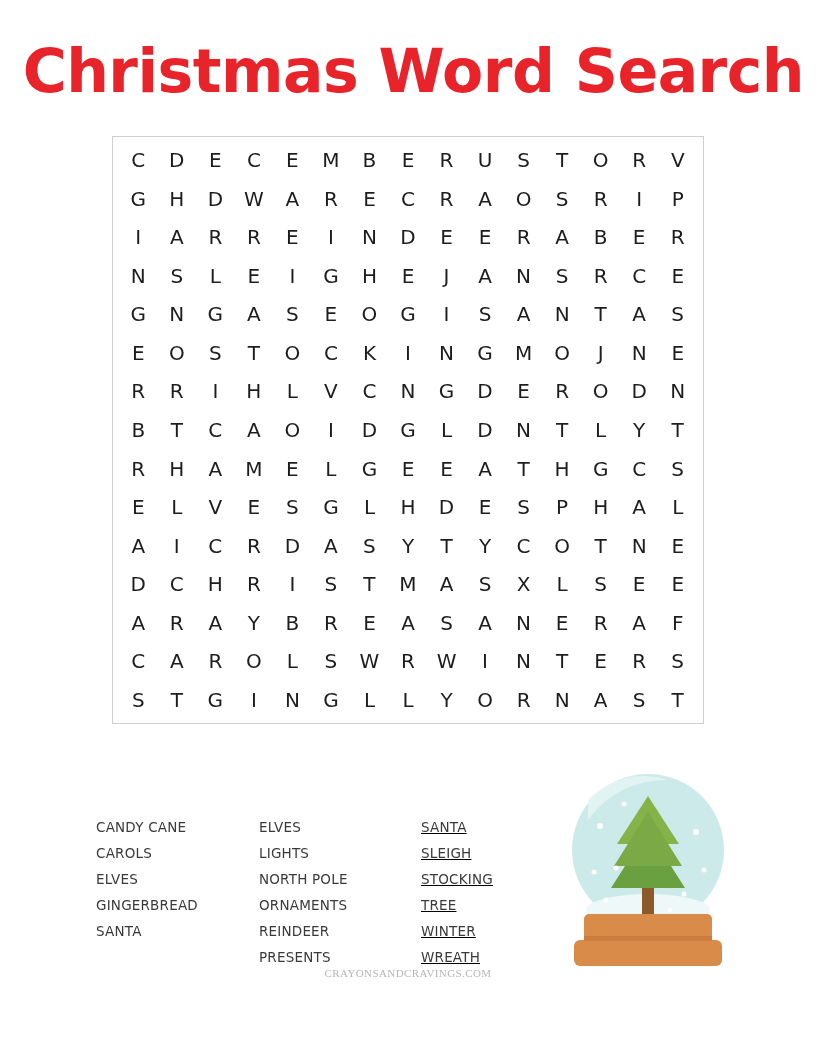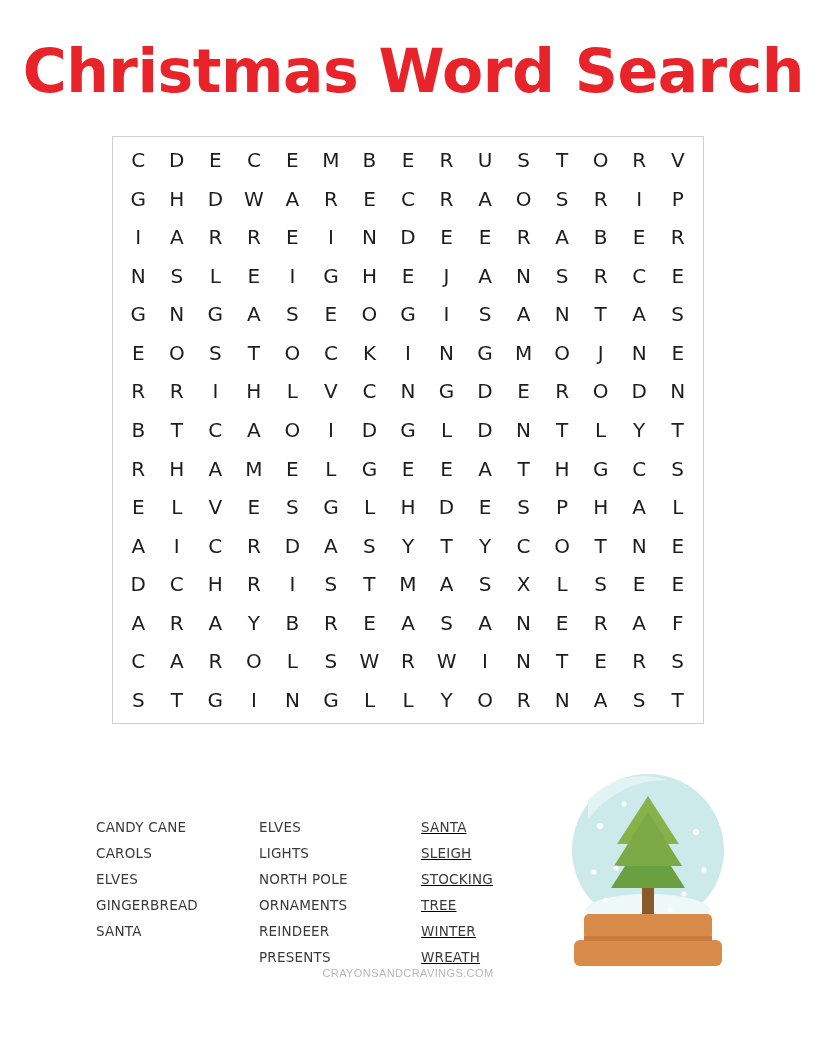--- a/index.html
+++ b/index.html
@@ -92,21 +92,21 @@
     letter-spacing: 0.2px;
   }
 
   
   .footer {
     position: absolute;
     left: 0;
     top: 967px;
     width: 816px;
     text-align: center;
-    font-family: Liberation Sans, sans-serif;
+    font-family: Liberation Serif, serif;
     font-size: 11px;
     letter-spacing: 0.4px;
     color: #b6b6b6;
   }
 
   
   .globe {
     position: absolute;
     left: 558px;
     top: 760px;

